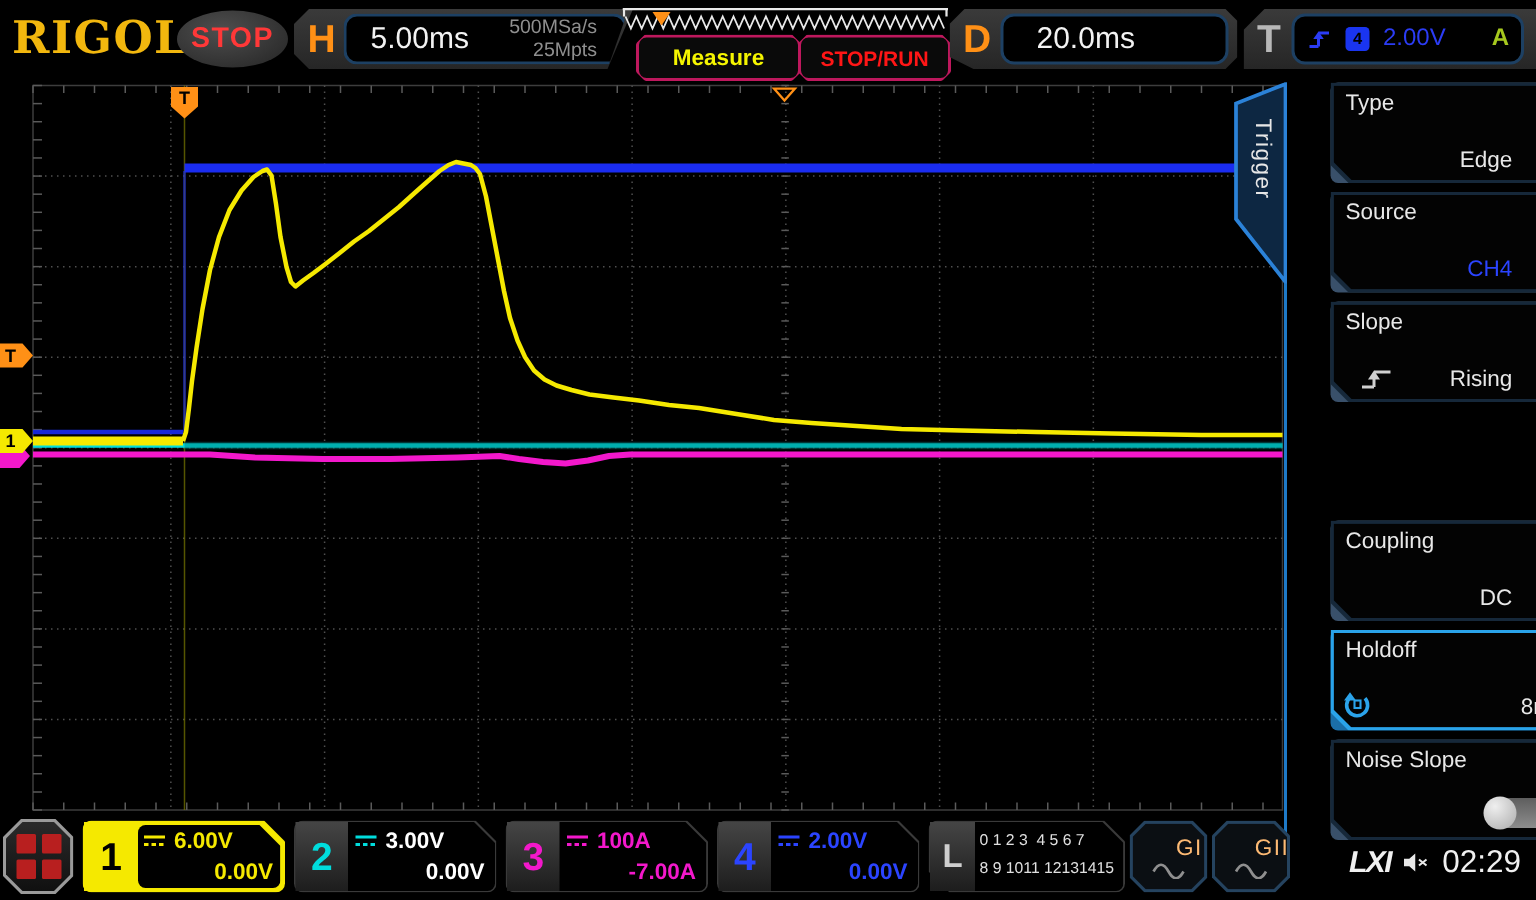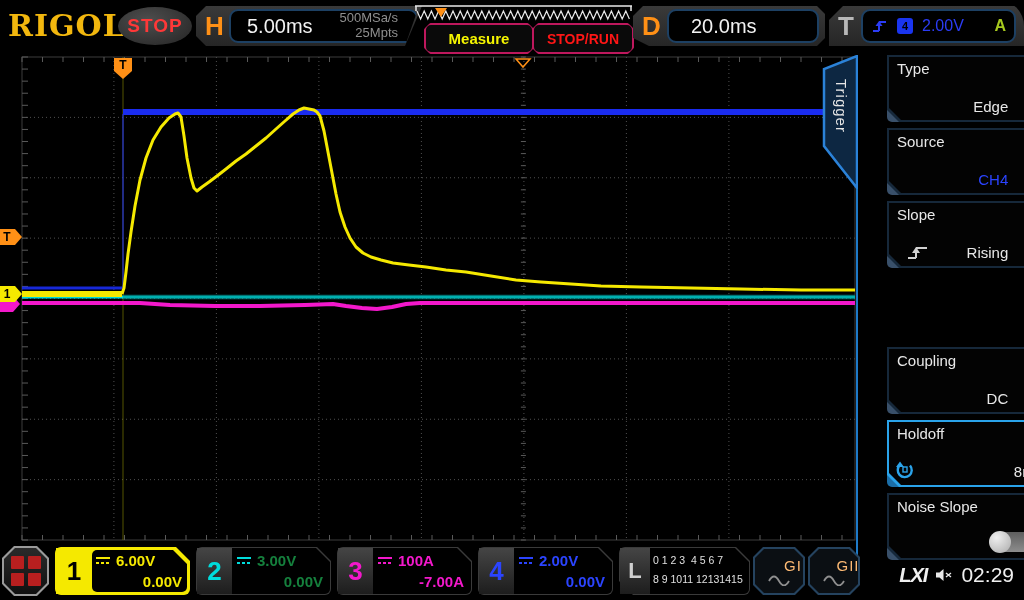--- a/index.html
+++ b/index.html
@@ -1,17 +1,17 @@
 <!DOCTYPE html>
 <html><head>
 <meta charset="utf-8">
 <style>
   html,body{margin:0;padding:0;background:#000;}
   .screen{position:relative;width:1024px;height:600px;background:#000;overflow:hidden;
-          font-family:"Liberation Sans",sans-serif;color:#e8e8e8;border-radius:26px;}
+          font-family:"Liberation Sans",sans-serif;color:#e8e8e8;}
   .abs{position:absolute;}
 
   
   .logo{left:8px;top:8px;font-family:"DejaVu Serif",serif;font-weight:bold;font-size:30px;
         color:#f2b70e;letter-spacing:1px;}
   .stop-badge{left:118px;top:7px;width:74px;height:38px;border-radius:50%;
         background:radial-gradient(ellipse at 40% 35%,#4e4e4e,#2c2c2c 80%);
         display:flex;align-items:center;justify-content:center;}
   .stop-badge span{color:#ff3838;font-weight:bold;font-size:19px;letter-spacing:1px;}
   .top-panel{background:linear-gradient(#3a3a3a,#262626);}
@@ -466,21 +466,21 @@
           </svg>
           <span>6.00V</span>
         </div>
       <div class="ch-offset">0.00V</div>
     </div>
   </div>
   <div class="ch-block" style="left:196px">
     <div class="ch-out"></div>
       <div class="ch-in"></div>
     <div class="ch-tab" style="color: rgb(0, 220, 220);">2</div>
-    <div class="ch-vals" style="color: #15803d;">
+    <div class="ch-vals" style="color: #ffffff;">
       <div class="ch-scale">
           <svg width="16" height="9" class="dcico">
             <line x1="1" y1="2" x2="15" y2="2" stroke-width="2" stroke="#00dcdc"></line>
             <line x1="1" y1="7" x2="15" y2="7" stroke-width="2" stroke-dasharray="3 2" stroke="#00dcdc"></line>
           </svg>
           <span>3.00V</span>
         </div>
       <div class="ch-offset">0.00V</div>
     </div>
   </div>

